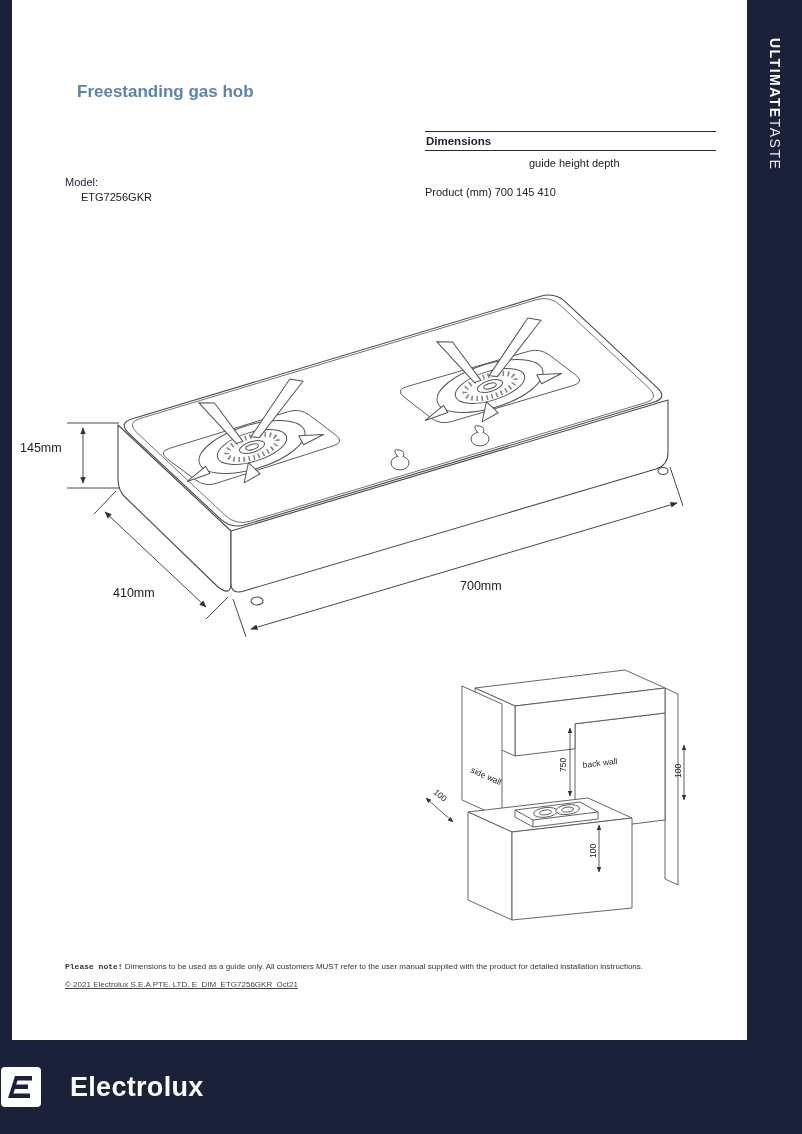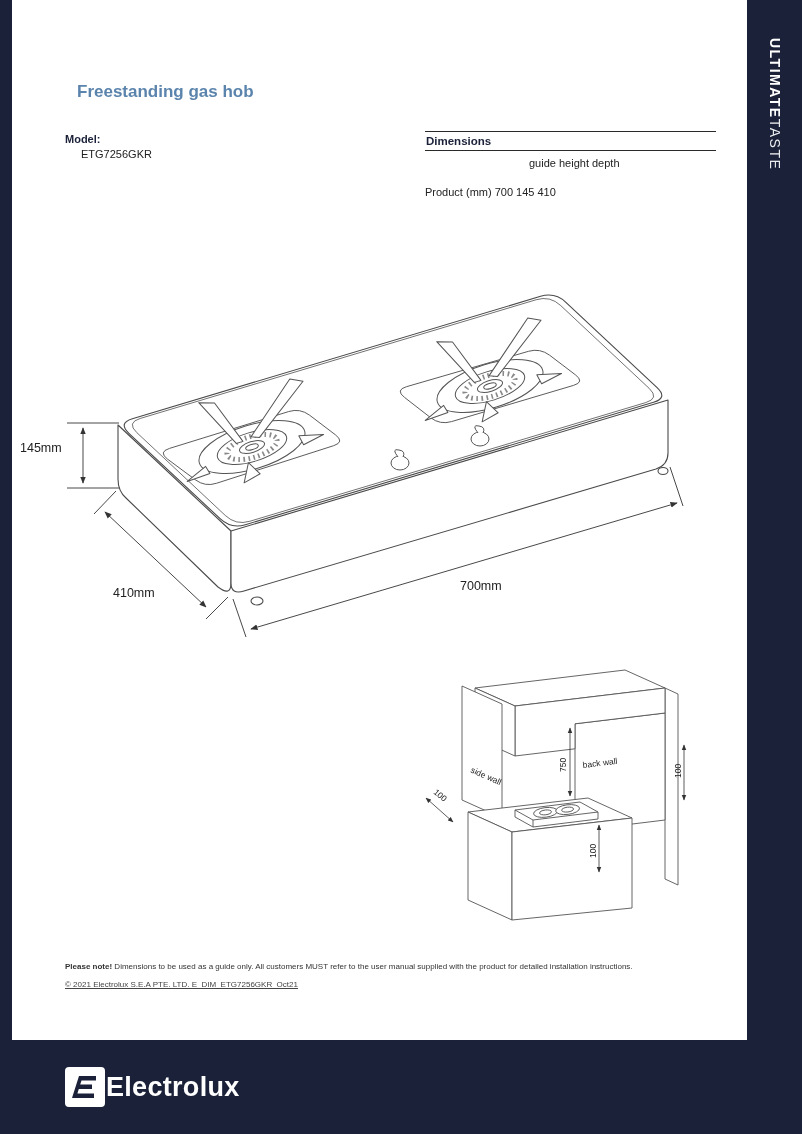--- a/index.html
+++ b/index.html
@@ -22,36 +22,36 @@
   .vbrand .l{font-weight:400;color:rgba(255,255,255,.92);}
   .title{
     position:absolute;left:65px;top:38px;margin:0;
     font-size:23px;font-weight:700;color:var(--navy);letter-spacing:.2px;
   }
   .subtitle{
     position:absolute;left:65px;top:70px;margin:12px;
     font-size:17px;font-weight:700;color:var(--steel);
   }
   .model-block{position:absolute;left:65px;top:133px;font-size:11px;color:var(--ink);}
-  .model-block .lbl{font-weight:700;color:var(--navy);}
+  .model-block .lbl{font-weight:400;color:var(--navy);margin-top:43px;}
   .model-block .val{margin-top:3px;padding-left:16px;}
   .dims-block{position:absolute;left:425px;top:131px;width:291px;font-size:11px;color:var(--ink);}
   .dims-block .rule{border-top:1px solid #2a2a2a;height:0;}
   .dims-block .hdr{font-weight:700;color:var(--navy);padding:3px 0 3px 1px;font-size:11.5px;}
   .dims-block .cols{margin-top:6px;padding-left:104px;}
   .dims-block .prod{margin-top:17px;}
   .hob-svg{position:absolute;left:15px;top:275px;width:690px;height:370px;}
   .install-svg{position:absolute;left:420px;top:660px;width:300px;height:285px;}
   svg text{font-family:"Liberation Sans",sans-serif;fill:#222;}
   .note-block{position:absolute;left:65px;top:962px;width:630px;font-size:8px;color:#333;line-height:1.3;}
-  .note-block .bold{font-weight:700;}
+  .note-block .bold{font-weight:700;font-family:Liberation Mono, monospace;}
   .note-block .copyright{margin-top:8px;color:#444;text-decoration:underline;}
   .footer{
     position:absolute;left:0;bottom:0;width:100%;height:94px;background:var(--navy);
-    display:flex;align-items:center;gap:0;padding-left:64px;box-sizing:border-box;
+    display:flex;align-items:center;gap:28px;box-sizing:border-box;
   }
   .wordmark{color:#fff;font-size:27px;font-weight:700;letter-spacing:.3px;}
 </style>
 </head>
 <body>
 
 <div class="page">
   <div class="left-strip"></div>
   <div class="right-strip">
     <div class="vbrand"><span class="b">ULTIMATE</span><span class="l">TASTE</span></div>

